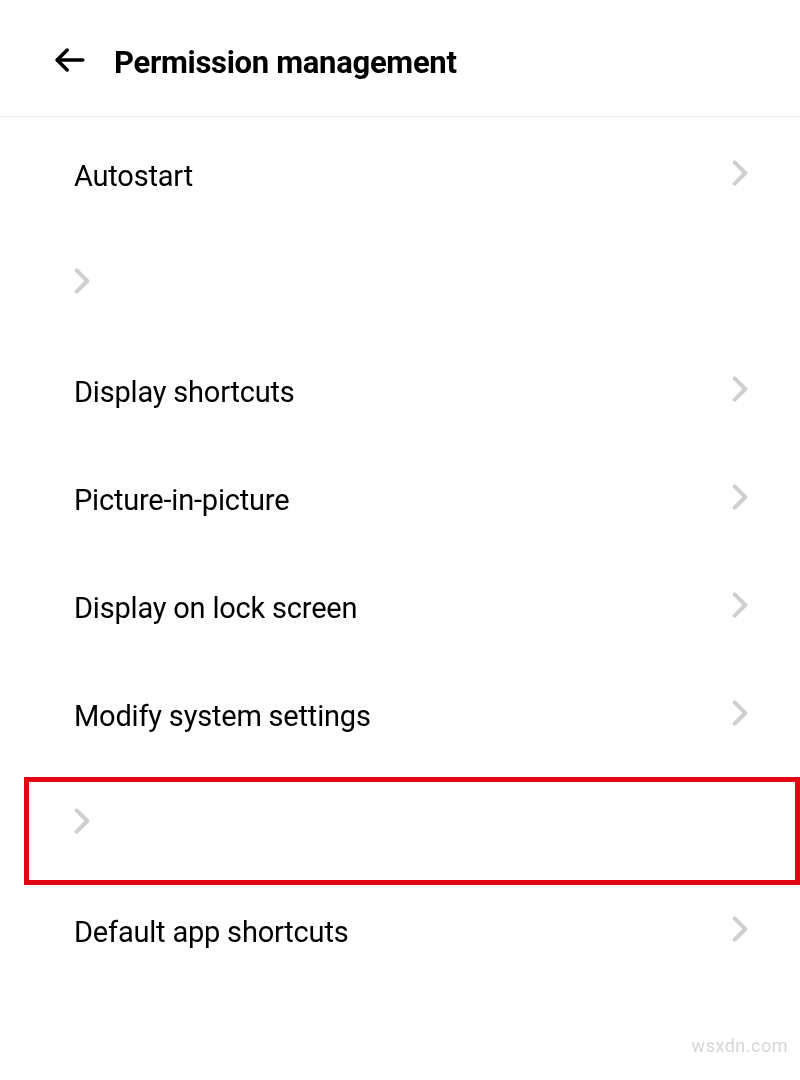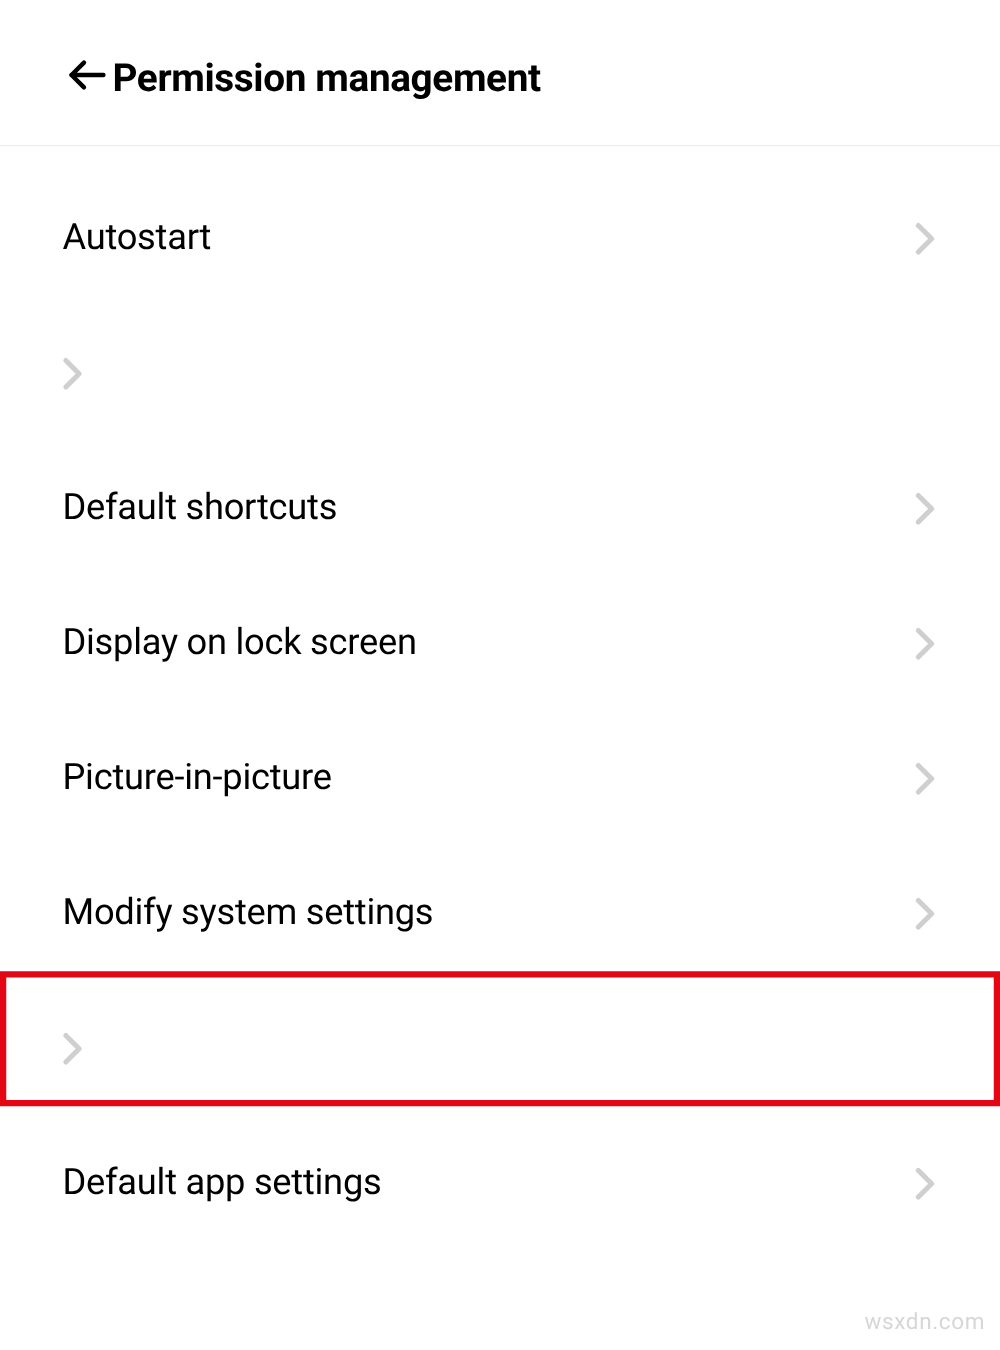--- a/index.html
+++ b/index.html
@@ -11,20 +11,21 @@
       font-family: -apple-system, BlinkMacSystemFont, "Segoe UI", Roboto, Helvetica, Arial, sans-serif;
       background: #ffffff;
       width: 800px;
       height: 1080px;
       color: #000000;
     }
     .header {
       display: flex;
       align-items: center;
       padding: 42px 50px 30px 50px;
+      gap: 24px;
     }
     .back-arrow {
       width: 40px;
       height: 40px;
       display: flex;
       align-items: center;
       justify-content: center;
       cursor: pointer;
     }
     .back-arrow svg {
@@ -44,25 +45,26 @@
     .divider {
       height: 1px;
       background: #ececec;
       margin-top: 4px;
     }
     .list {
       padding-top: 12px;
     }
     .list-item {
       display: flex;
-      align-items: flex-end;
+      align-items: flex-start;
       justify-content: space-between;
       padding: 30px 50px 30px 50px;
       cursor: pointer;
       min-height: 108px;
+      margin-left: 24px;
     }
     .list-item-label {
       font-size: 29px;
       font-weight: 400;
       color: #000000;
       letter-spacing: -0.2px;
     }
     .chevron {
       width: 18px;
       height: 30px;
@@ -76,21 +78,21 @@
       fill: none;
       stroke-linecap: round;
       stroke-linejoin: round;
     }
     .highlighted {
       outline: 5px solid #e30613;
       outline-offset: -5px;
     }
     .watermark {
       position: absolute;
-      bottom: 12px;
+      bottom: 24px;
       right: 12px;
       font-size: 18px;
       color: #d6d6d6;
       letter-spacing: 0.5px;
     }
   </style>
 </head>
 <body>
 
 <div class="header">
@@ -120,39 +122,39 @@
 
   <div class="list-item">
     <span class="chevron">
       <svg viewBox="0 0 12 20">
           <polyline points="2 2 10 10 2 18"></polyline>
         </svg>
     </span>
   </div>
 
   <div class="list-item">
-    <span class="list-item-label">Default shortcuts</span>
+    <span class="list-item-label">Display shortcuts</span>
+    <span class="chevron">
+      <svg viewBox="0 0 12 20">
+          <polyline points="2 2 10 10 2 18"></polyline>
+        </svg>
+    </span>
+  </div>
+
+  <div class="list-item">
+    <span class="list-item-label">Picture-in-picture</span>
     <span class="chevron">
       <svg viewBox="0 0 12 20">
           <polyline points="2 2 10 10 2 18"></polyline>
         </svg>
     </span>
   </div>
 
   <div class="list-item">
     <span class="list-item-label">Display on lock screen</span>
-    <span class="chevron">
-      <svg viewBox="0 0 12 20">
-          <polyline points="2 2 10 10 2 18"></polyline>
-        </svg>
-    </span>
-  </div>
-
-  <div class="list-item">
-    <span class="list-item-label">Picture-in-picture</span>
     <span class="chevron">
       <svg viewBox="0 0 12 20">
           <polyline points="2 2 10 10 2 18"></polyline>
         </svg>
     </span>
   </div>
 
   <div class="list-item">
     <span class="list-item-label">Modify system settings</span>
     <span class="chevron">
@@ -164,21 +166,21 @@
 
   <div class="list-item highlighted">
     <span class="chevron">
       <svg viewBox="0 0 12 20">
           <polyline points="2 2 10 10 2 18"></polyline>
         </svg>
     </span>
   </div>
 
   <div class="list-item">
-    <span class="list-item-label">Default app settings</span>
+    <span class="list-item-label">Default app shortcuts</span>
     <span class="chevron">
       <svg viewBox="0 0 12 20">
           <polyline points="2 2 10 10 2 18"></polyline>
         </svg>
     </span>
   </div>
 
 </div>
 
 <div class="watermark">wsxdn.com</div>

